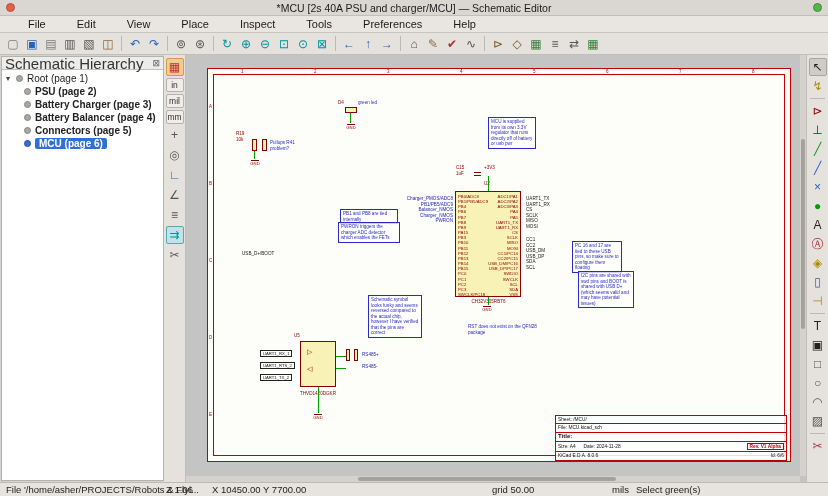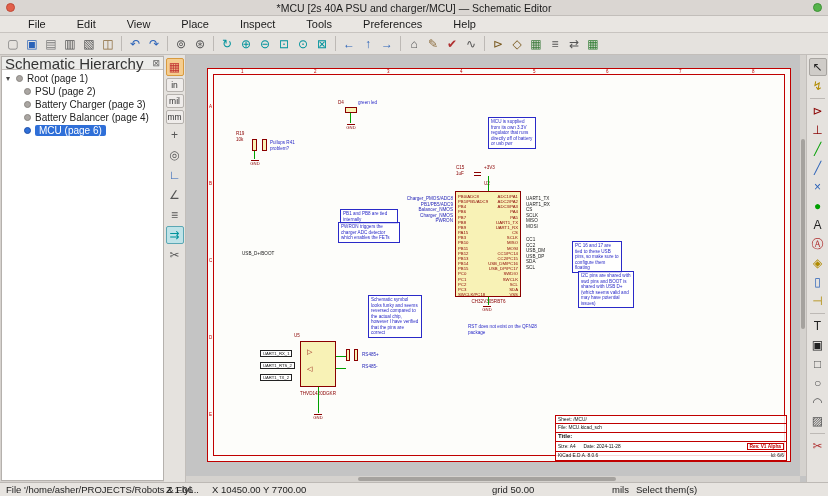--- a/index.html
+++ b/index.html
@@ -30,21 +30,21 @@
   
   .main{flex:1;display:flex;min-height:0;background:#d6d2ce;}
 
   
   .hierarchy{width:163px;flex:0 0 163px;background:#ffffff;border:1px solid #b5b1ad;margin:1px 0 1px 1px;display:flex;flex-direction:column;}
   .hier-header{height:13px;flex:0 0 13px;background:#ececea;border-bottom:1px solid #c5c1bd;display:flex;align-items:center;padding:0 3px;}
   .hier-header .ht{font-size:15px;color:#333;}
   .hier-close{margin-left:auto;font-size:9px;color:#666;line-height:1;}
   #hier-tree{padding-top:2px;}
   .tree-item{display:flex;align-items:center;height:13px;padding-left:4px;}
-  .tree-item.child{padding-left:22px;}
+  .tree-item.child{padding-left:22px;font-weight:bold;}
   .caret{width:10px;font-size:8px;color:#444;flex:0 0 10px;}
   .dot-icon{width:7px;height:7px;border-radius:50%;background:#aaa6a2;border:1px solid #8a8682;margin-right:4px;flex:0 0 7px;}
   .tree-item.selected .dot-icon{background:#2f6fd8;border-color:#1f4fa8;}
   .tree-label{font-size:10px;color:#222;white-space:nowrap;}
   .tree-item.selected .tree-label{background:#2f6fd8;color:#fff;border-radius:2px;padding:0 4px;}
 
   
   .lefttools{width:22px;flex:0 0 22px;background:#e5e2de;border-right:1px solid #c2beba;display:flex;flex-direction:column;align-items:center;padding-top:3px;gap:2px;}
   .righttools{width:22px;flex:0 0 22px;background:#e5e2de;border-left:1px solid #c2beba;display:flex;flex-direction:column;align-items:center;padding-top:3px;gap:1px;}
   .lefttools .tsep,.righttools .tsep{width:15px;height:1px;margin:2px 0;}
@@ -163,20 +163,24 @@
             <div class="dot-icon"></div>
             <div class="tree-label">PSU (page 2)</div>
           </div>
           <div class="tree-item child">
             <div class="dot-icon"></div>
             <div class="tree-label">Battery Charger (page 3)</div>
           </div>
           <div class="tree-item child">
             <div class="dot-icon"></div>
             <div class="tree-label">Battery Balancer (page 4)</div>
+          </div>
+          <div class="tree-item child">
+            <div class="dot-icon"></div>
+            <div class="tree-label">Connectors (page 5)</div>
           </div>
           <div class="tree-item child selected">
             <div class="dot-icon"></div>
             <div class="tree-label">MCU (page 6)</div>
           </div>
         </div>
     </div>
 
     <div class="lefttools" id="lefttools">
         <div class="tbtn act-orange" style="color: rgb(192, 48, 48);">▦</div>
@@ -368,16 +372,16 @@
         <div class="tbtn" style="color: rgb(176, 48, 48);">✂</div>
       </div>
   </div>
 
   <div class="statusbar">
     <span style="left:6px">File '/home/asher/PROJECTS/Robots &amp; Flyi...</span>
     <span style="left:166px">Z 1.06</span>
     <span style="left:212px">X 10450.00 Y 7700.00</span>
     <span style="left:492px">grid 50.00</span>
     <span style="left:612px">mils</span>
-    <span style="left:636px">Select them(s)</span>
+    <span style="left:636px">Select green(s)</span>
   </div>
 
 </div>
 
 </body></html>

